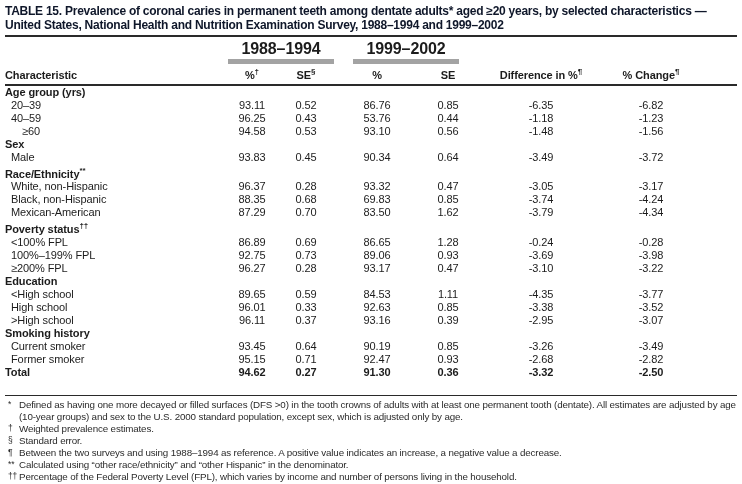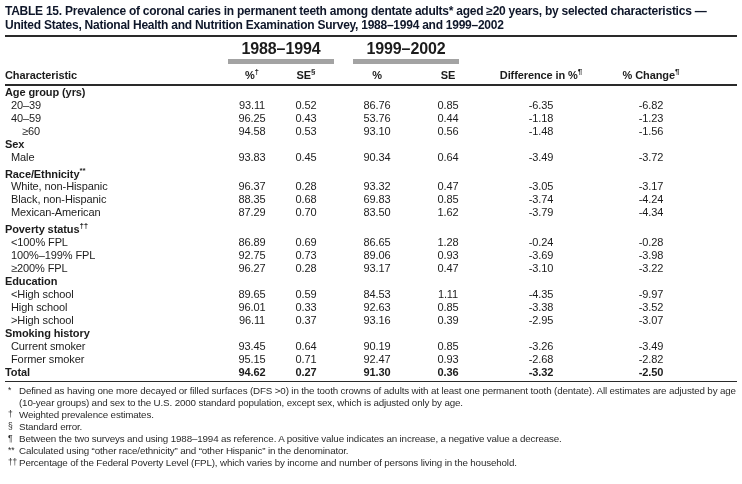--- a/index.html
+++ b/index.html
@@ -67,21 +67,21 @@
     line-height: 13px;
     height: 13px;
     white-space: nowrap;
     overflow: hidden;
   }
   td.lbl { text-align: left; }
   td.val { text-align: center; }
   tr.section-row td { font-weight: bold; }
   td.ind1 { padding-left: 6px; }
   td.ind2 { padding-left: 17px; }
-  tr.total-row td { font-weight: bold; border-bottom: 1.5px solid #2a2a2a; padding-bottom: 2px; }
+  tr.total-row td { font-weight: bold; border-bottom: 1.5px solid #2a2a2a; padding-bottom: 16px; }
 
   .footnotes { padding: 3px 0 0 3px; }
   .footnote {
     display: flex;
     font-size: 9.8px;
     line-height: 12px;
     letter-spacing: -0.15px;
     color: #2b2b2b;
   }
   .fn-marker {
@@ -250,21 +250,21 @@
         <tr class="section-row">
           <td class="lbl sec" colspan="8">Education</td>
         </tr>
         <tr class="data-row">
           <td class="lbl ind1">&lt;High school</td>
           <td class="val">89.65</td>
           <td class="val">0.59</td>
           <td class="val">84.53</td>
           <td class="val">1.11</td>
           <td class="val">-4.35</td>
-          <td class="val">-9.97</td>
+          <td class="val">-3.77</td>
           <td></td>
         </tr>
         <tr class="data-row">
           <td class="lbl ind1">High school</td>
           <td class="val">96.01</td>
           <td class="val">0.33</td>
           <td class="val">92.63</td>
           <td class="val">0.85</td>
           <td class="val">-3.38</td>
           <td class="val">-3.52</td>

